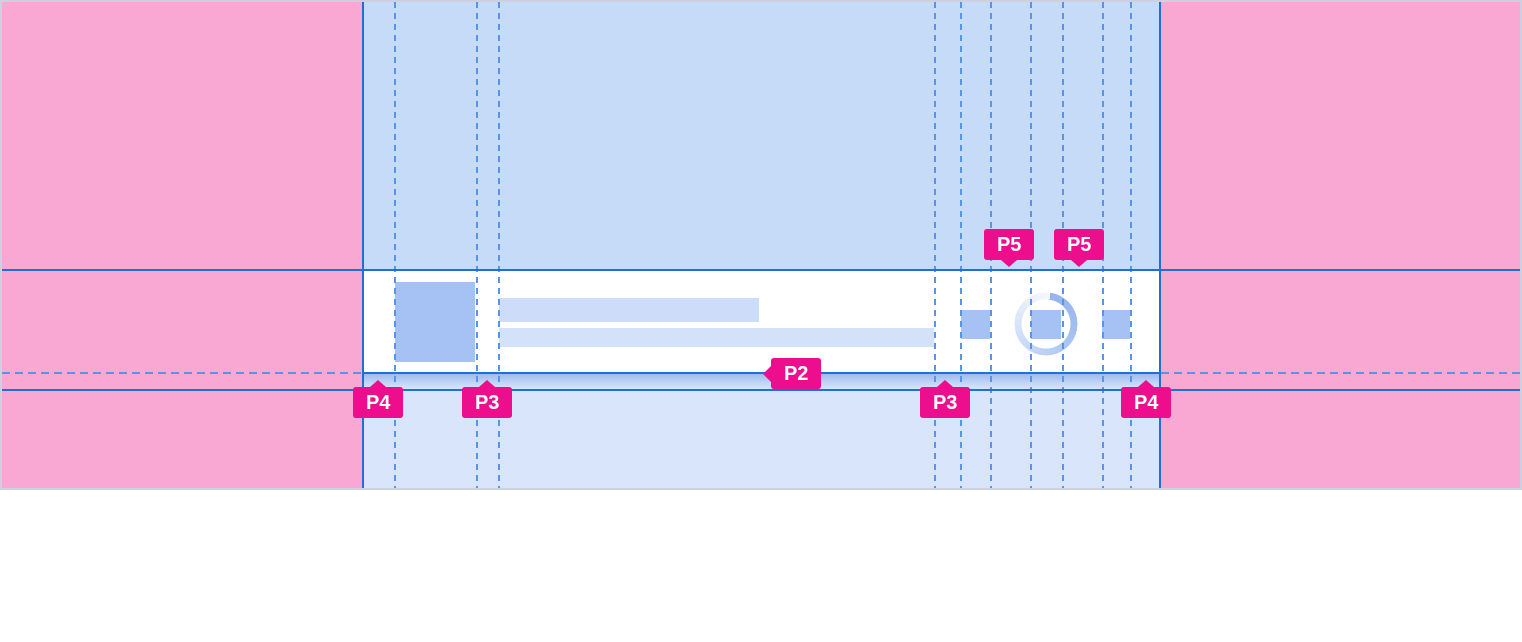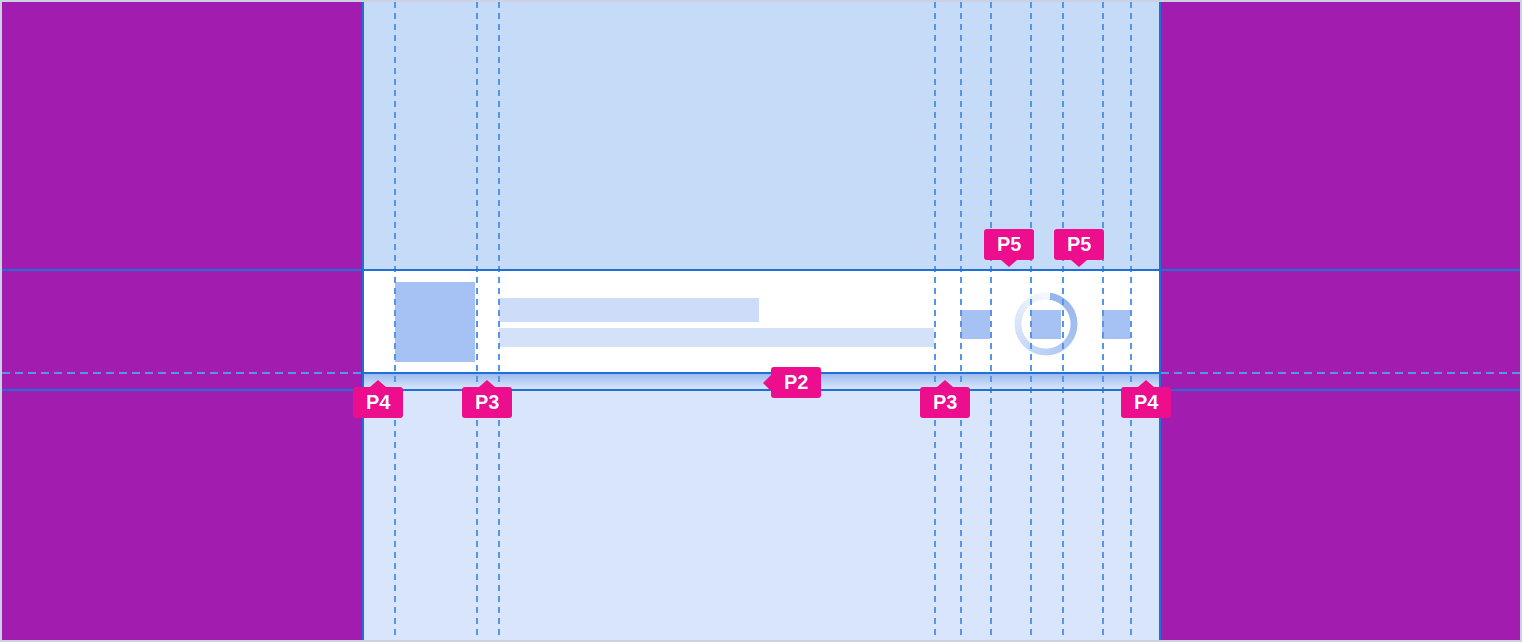--- a/index.html
+++ b/index.html
@@ -1,21 +1,21 @@
 <!DOCTYPE html>
 <html><head>
 <meta charset="utf-8">
 <style>
   html,body { margin:0; padding:0; background:#fff; }
   * { box-sizing:border-box; }
 
   .canvas {
     position:relative;
-    width:1522px; height:642px;
-    background:#a21caf;
+    width:1522px; height:490px;
+    background:#f9a8d4;
     border:2px solid #CBD1E0;
     overflow:hidden;
     font-family:"Liberation Sans", sans-serif;
   }
 
   
   .band-top    { position:absolute; left:361px; top:0;     width:798px; height:371px; background:#C6DBF8; }
   .band-bottom { position:absolute; left:361px; top:371px; width:798px; height:271px; background:#D8E5FA; }
   .gap-strip   { position:absolute; left:361px; top:372px; width:798px; height:15px;
                  background:linear-gradient(180deg,#9DBBEC 0%,#C2D6F7 60%,#D7E4FA 100%); }
@@ -94,19 +94,19 @@
   <div class="vsolid" style="left:1157px"></div>
   <div class="hsolid" style="left:0; top:267px; width:1522px"></div>
   <div class="hsolid" style="left:361px; top:370px; width:798px"></div>
   <div class="hsolid" style="left:0; top:387px; width:1522px"></div>
 
   <div class="hdash" style="left:0; width:361px"></div>
   <div class="hdash" style="left:1159px; width:363px"></div>
 
   <div class="badge caret-down" style="left:982px;  top:227px">P5</div>
   <div class="badge caret-down" style="left:1052px; top:227px">P5</div>
-  <div class="badge caret-left" style="left:769px;  top:365px">P2</div>
+  <div class="badge caret-left" style="left:769px;  top:356px">P2</div>
   <div class="badge caret-up" style="left:351px;  top:385px">P4</div>
   <div class="badge caret-up" style="left:460px;  top:385px">P3</div>
   <div class="badge caret-up" style="left:918px;  top:385px">P3</div>
   <div class="badge caret-up" style="left:1119px; top:385px">P4</div>
 
 </div>
 
 </body></html>

